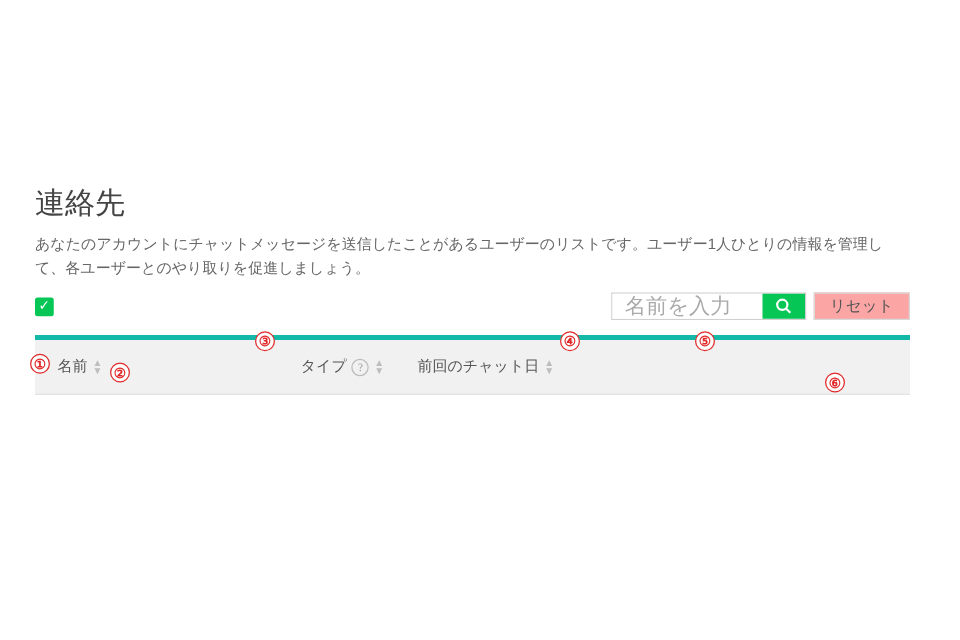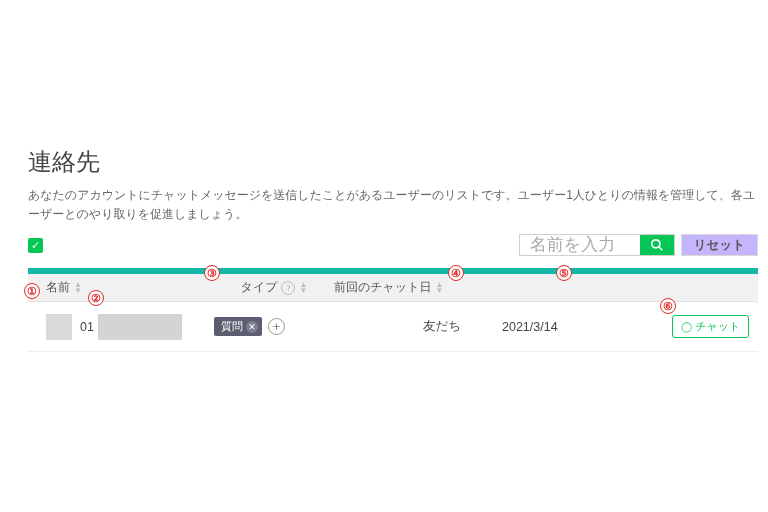--- a/index.html
+++ b/index.html
@@ -6,21 +6,21 @@
   html, body { margin: 0; padding: 0; }
   body {
     font-family: -apple-system, "Helvetica Neue", Arial, "Hiragino Kaku Gothic ProN", "Meiryo", sans-serif;
     background: #fff;
     color: #333;
     width: 768px;
     height: 512px;
     position: relative;
   }
   .page {
-    padding: 28px 10px 0 28px;
+    padding: 28px 40px 0 28px;
     position: absolute;
     top: 118px;
     left: 0;
     right: 0;
   }
   .title {
     font-size: 24px;
     color: #444;
     font-weight: 400;
     margin: 0 0 8px 0;
@@ -77,35 +77,34 @@
   .search-btn {
     background: #06c755;
     border: none;
     width: 34px;
     display: flex;
     align-items: center;
     justify-content: center;
     cursor: pointer;
   }
   .reset-btn {
-    background: #c4b5fd;
+    background: #fca5a5;
     border: 1px solid #d8d8d8;
     font-size: 12.5px;
     color: #555;
     padding: 0 12px;
     cursor: pointer;
-    font-weight: bold;
   }
   .table-head {
     display: flex;
     align-items: center;
     background: #f1f1f1;
-    border-top: 6px solid #14b8a6;
+    border-top: 4px solid #14b8a6;
     border-bottom: 1px solid #e3e3e3;
-    height: 34px;
+    height: 48px;
     font-size: 12px;
     color: #555;
   }
   .col-name  { width: 186px; padding-left: 18px; display:flex; align-items:center; gap:4px;}
   .col-tag   { flex: 1; display:flex; align-items:center; gap:4px;}
   .col-type  { width: 120px; display:flex; align-items:center; gap:4px; justify-content:center;font-family:Liberation Serif, serif;}
   .col-date  { width: 170px; display:flex; align-items:center; gap:4px;}
   .col-act   { width: 86px; }
   .sort-icon {
     color: #bdbdbd;
@@ -218,42 +217,20 @@
     <div class="col-date">
       <span>前回のチャット日</span>
       <span class="sort-icon">
           <span>▲</span>
           <span>▼</span>
         </span>
     </div>
     <div class="col-act"></div>
   </div>
 
-  <div class="table-row">
-    <div class="name-cell">
-      <div class="avatar"></div>
-      <span>01</span>
-      <div class="name-mask"></div>
-    </div>
-    <div class="tag-cell">
-      <span class="tag-chip">
-        <span>質問</span>
-        <span class="x">✕</span>
-      </span>
-      <span class="add-tag">＋</span>
-    </div>
-    <div class="type-cell">友だち</div>
-    <div class="date-cell">2021/3/14</div>
-    <div class="act-cell">
-      <span class="chat-btn">
-        <span class="bubble">◯</span>
-        <span>チャット</span>
-      </span>
-    </div>
-  </div>
 </div>
 
 <div class="callout" style="top:283px; left:24px;">①</div>
 <div class="callout" style="top:290px; left:88px;">②</div>
 <div class="callout" style="top:265px; left:204px;">③</div>
 <div class="callout" style="top:265px; left:448px;">④</div>
 <div class="callout" style="top:265px; left:556px;">⑤</div>
 <div class="callout" style="top:298px; left:660px;">⑥</div>
 
 </body></html>

